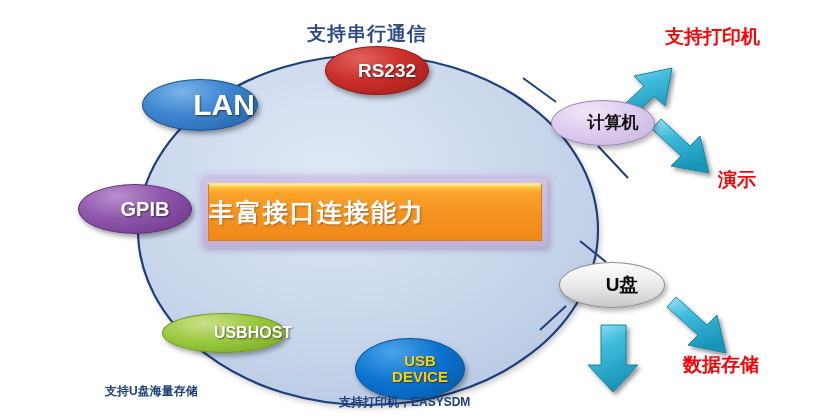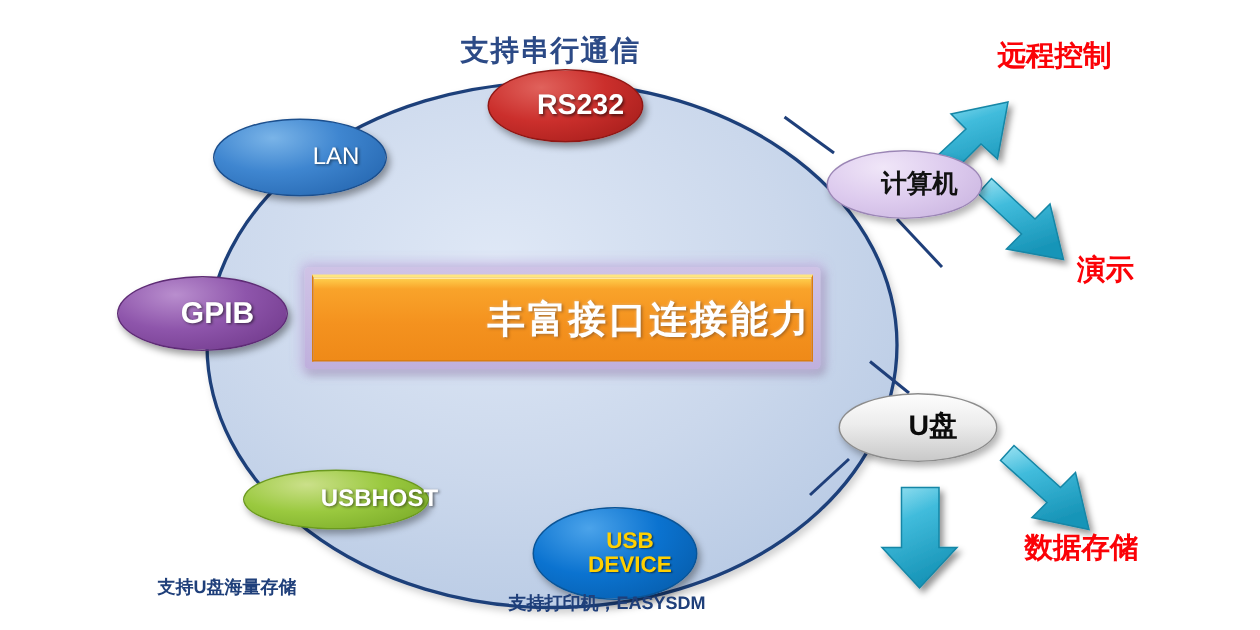--- a/index.html
+++ b/index.html
@@ -43,21 +43,21 @@
   }
 
   
   #node-lan {
     left: 142px; top: 79px; width: 116px; height: 52px;
     background: radial-gradient(ellipse at 34% 24%, #7ab4e8 0%, #3f86d0 42%, #1f5fa8 100%);
     border: 1px solid #1c4f8d;
     box-shadow: 2px 3px 5px rgba(0,0,0,0.38);
   }
   #node-lan .lbl {
-    color: #ffffff; font-size: 16px; font-weight: normal;
+    color: #ffffff; font-size: 30px; font-weight: bold;
     text-shadow: 1px 1px 2px rgba(0,0,0,0.55);
     padding-left: 28px;
   }
 
   
   #node-rs232 {
     left: 325px; top: 46px; width: 104px; height: 49px;
     background: radial-gradient(ellipse at 34% 24%, #e0625c 0%, #cb2f2c 45%, #9e1a18 100%);
     border: 1px solid #8f1714;
     box-shadow: 2px 3px 5px rgba(0,0,0,0.38);
@@ -135,21 +135,21 @@
     z-index: 7;
     border-radius: 3px;
     padding: 5px;
     box-sizing: border-box;
     background: linear-gradient(to bottom, #cfc3e6 0%, #bfb0dd 100%);
     box-shadow: 0 0 7px 3px rgba(196,182,226,0.85), 2px 3px 6px rgba(0,0,0,0.28);
   }
   #center-banner-inner {
     width: 100%; height: 100%;
     box-sizing: border-box;
-    display: flex; align-items: center; justify-content: flex-end;
+    display: flex; align-items: center; justify-content: flex-start;
     background: linear-gradient(to bottom, #ffd24f 0%, #f9a32a 14%, #f4921f 55%, #ef8a18 100%);
     border: 1px solid #d97d10;
     border-top: 2px solid #ffe680;
     box-shadow: inset 0 1px 0 rgba(255,255,255,0.5);
   }
   #center-banner-text {
     color: #ffffff;
     font-size: 25px;
     font-weight: bold;
     letter-spacing: 2px;
@@ -273,17 +273,17 @@
   <div id="center-banner">
     <div id="center-banner-inner">
       <span id="center-banner-text">丰富接口连接能力</span>
     </div>
   </div>
 
   <div class="cap-navy" id="cap-serial">支持串行通信</div>
   <div class="cap-navy" id="cap-usbhost">支持U盘海量存储</div>
   <div class="cap-navy" id="cap-usbdevice">支持打印机，EASYSDM</div>
 
-  <div class="cap-red" id="cap-remote">远程控制</div>
+  <div class="cap-red" id="cap-remote">支持打印机</div>
   <div class="cap-red" id="cap-demo">演示</div>
   <div class="cap-red" id="cap-storage">数据存储</div>
 
 </div>
 
 </body></html>

